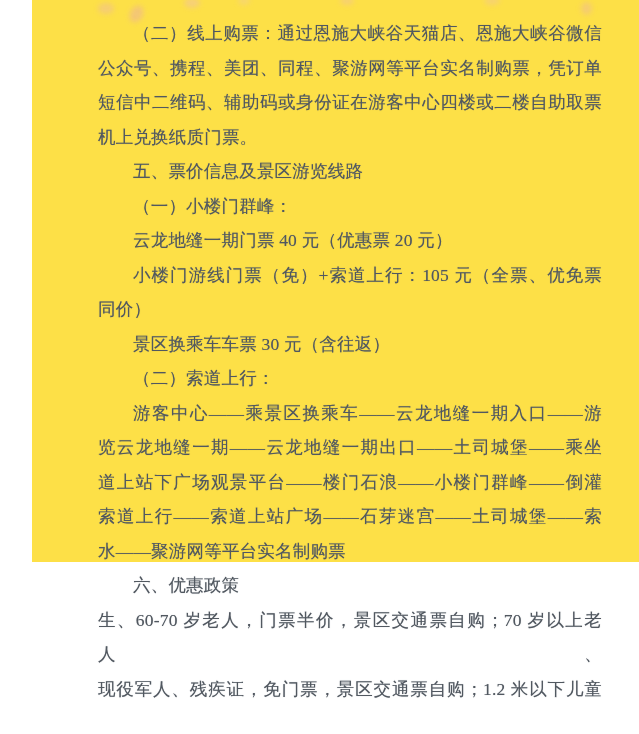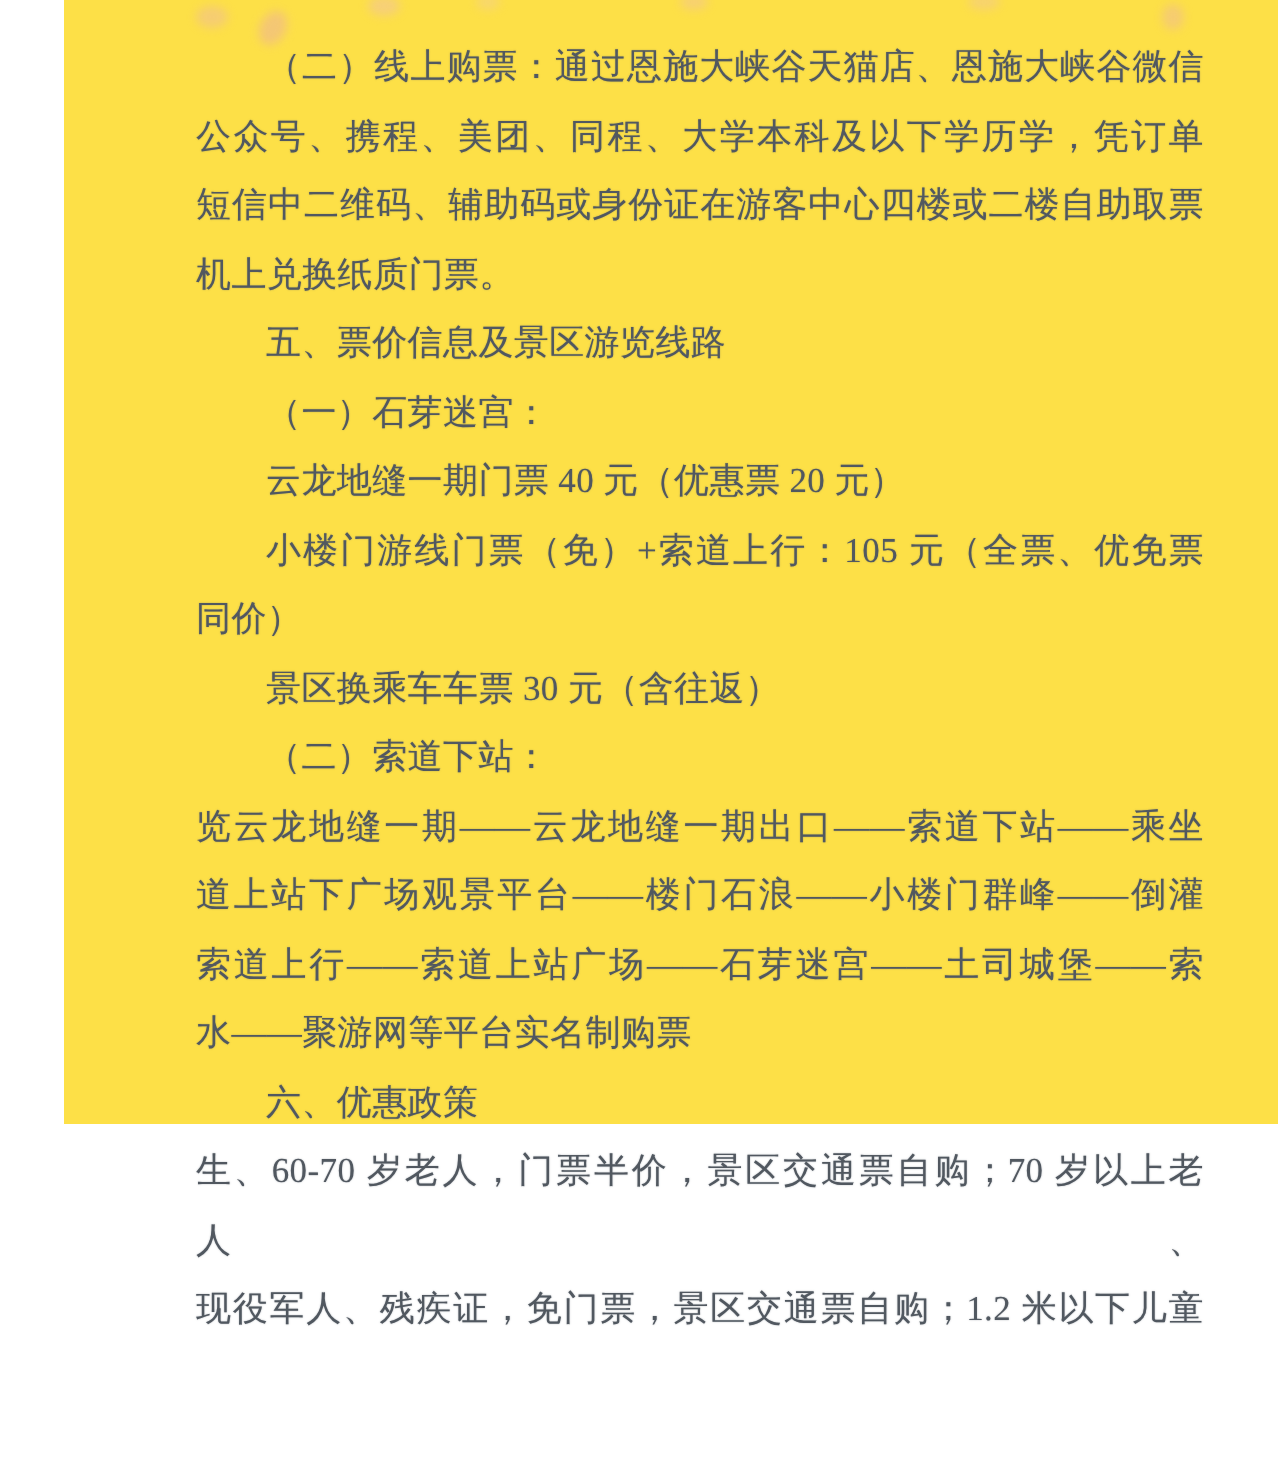--- a/index.html
+++ b/index.html
@@ -60,31 +60,32 @@
   <span class="smudge sm1"></span>
   <span class="smudge sm2"></span>
   <span class="smudge sm3"></span>
   <span class="smudge sm4"></span>
   <span class="smudge sm5"></span>
   <span class="smudge sm6"></span>
   <span class="smudge sm7"></span>
 
   <div class="doc-text">
     <div class="line indent">（二）线上购票：通过恩施大峡谷天猫店、恩施大峡谷微信</div>
-    <div class="line">公众号、携程、美团、同程、大学本科及以下学历学，凭订单</div>
+    <div class="line">公众号、携程、美团、同程、聚游网等平台实名制购票，凭订单</div>
     <div class="line">短信中二维码、辅助码或身份证在游客中心四楼或二楼自助取票</div>
     <div class="line end">机上兑换纸质门票。</div>
     <div class="line indent end">五、票价信息及景区游览线路</div>
-    <div class="line indent end">（一）石芽迷宫：</div>
+    <div class="line indent end">（一）小楼门群峰：</div>
     <div class="line indent end">云龙地缝一期门票 40 元（优惠票 20 元）</div>
     <div class="line indent">小楼门游线门票（免）+索道上行：105 元（全票、优免票</div>
     <div class="line end">同价）</div>
     <div class="line indent end">景区换乘车车票 30 元（含往返）</div>
-    <div class="line indent end">（二）索道下站：</div>
-    <div class="line">览云龙地缝一期——云龙地缝一期出口——索道下站——乘坐</div>
+    <div class="line indent end">（二）索道上行：</div>
+    <div class="line indent">游客中心——乘景区换乘车——云龙地缝一期入口——游</div>
+    <div class="line">览云龙地缝一期——云龙地缝一期出口——土司城堡——乘坐</div>
     <div class="line">道上站下广场观景平台——楼门石浪——小楼门群峰——倒灌</div>
     <div class="line">索道上行——索道上站广场——石芽迷宫——土司城堡——索</div>
     <div class="line end">水——聚游网等平台实名制购票</div>
     <div class="line indent end">六、优惠政策</div>
     <div class="line">生、60-70 岁老人，门票半价，景区交通票自购；70 岁以上老人、</div>
     <div class="line">现役军人、残疾证，免门票，景区交通票自购；1.2 米以下儿童</div>
   </div>
 
 </div>
 

